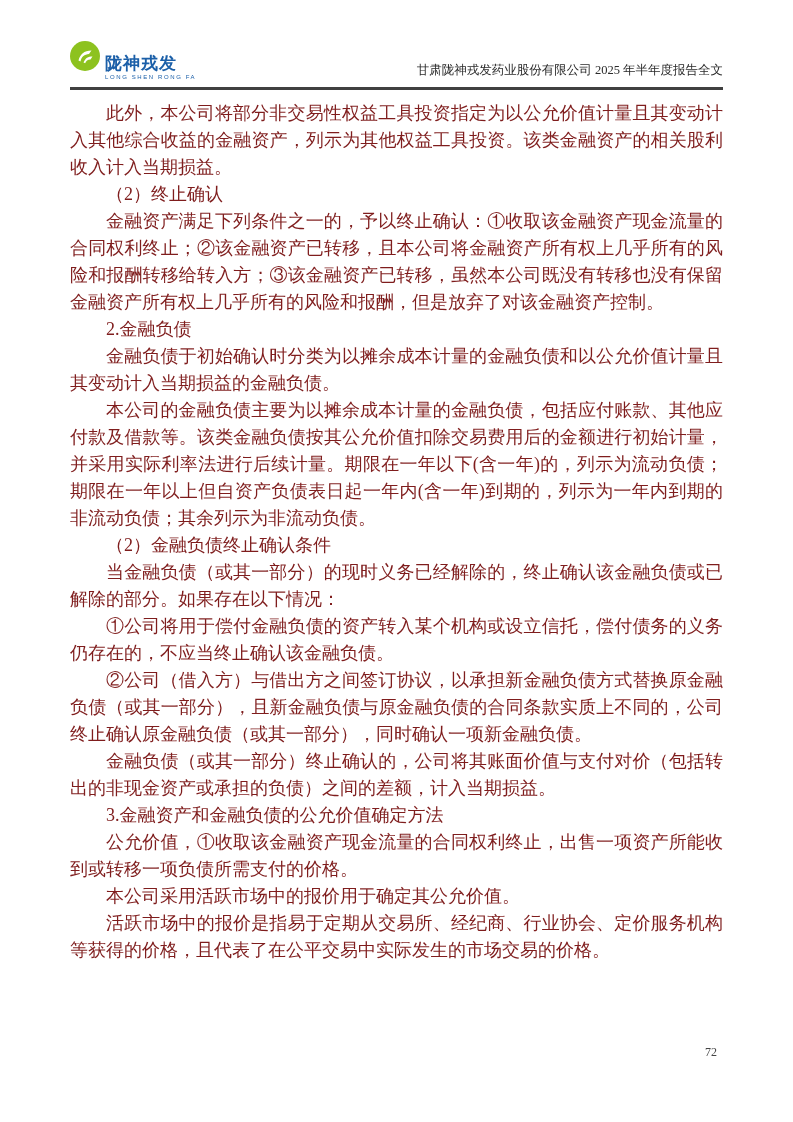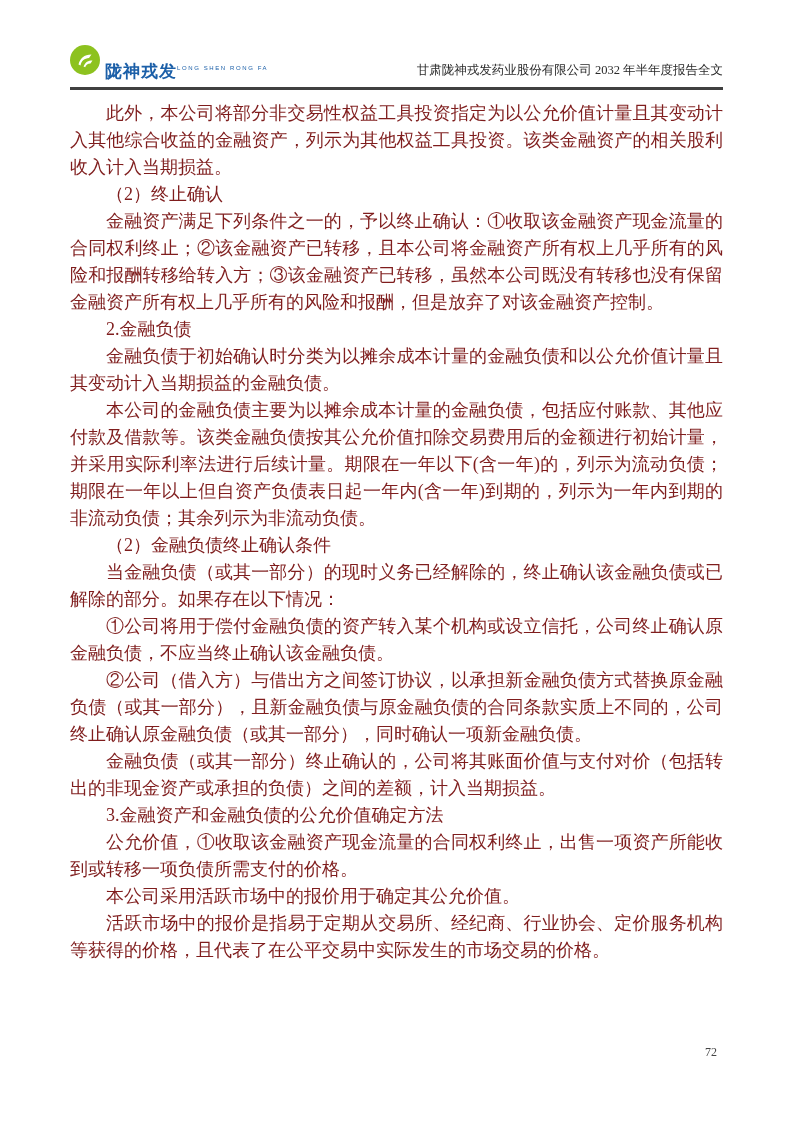--- a/index.html
+++ b/index.html
@@ -21,21 +21,21 @@
     top: 0;
     height: 90px;
     display: flex;
     justify-content: space-between;
     align-items: flex-end;
     border-bottom: 3px solid #404040;
     padding-bottom: 7px;
   }
   .logo { display: flex; align-items: center; gap: 5px; }
   .logo-icon { width: 30px; height: 30px; display: block; }
-  .brand-text { display: flex; flex-direction: row; line-height: 1; margin-top: 24px; }
+  .brand-text { display: flex; flex-direction: column; line-height: 1; margin-top: 24px; }
   .brand-cn {
     font-size: 17px;
     font-weight: bold;
     color: #1b5fa8;
     letter-spacing: 1px;
     font-family: "Liberation Sans", sans-serif;
   }
   .brand-en {
     font-size: 6px;
     color: #1b5fa8;
@@ -81,33 +81,33 @@
       <svg class="logo-icon" viewBox="0 0 30 30" xmlns="http://www.w3.org/2000/svg">
         <circle cx="15" cy="15" r="15" fill="#8dc21f"></circle>
         <path d="M8.5 19.5 C10 13.5 14 9.5 21.5 9.5 L19 13 C14.5 13.5 11.5 15.5 10.5 20.5 Z" fill="#ffffff"></path>
         <path d="M13.5 21.5 C15.5 17 18 15.5 22.5 15.5 L20.5 18.5 C17.5 18.8 16 19.8 15.2 22.2 Z" fill="#ffffff"></path>
       </svg>
       <div class="brand-text">
         <span class="brand-cn">陇神戎发</span>
         <span class="brand-en">LONG SHEN RONG FA</span>
       </div>
     </div>
-    <div class="report-title">甘肃陇神戎发药业股份有限公司 2032 年半年度报告全文</div>
+    <div class="report-title">甘肃陇神戎发药业股份有限公司 2025 年半年度报告全文</div>
   </div>
 
   <div class="content">
       <p class="para">此外，本公司将部分非交易性权益工具投资指定为以公允价值计量且其变动计入其他综合收益的金融资产，列示为其他权益工具投资。该类金融资产的相关股利收入计入当期损益。</p>
       <p class="para">（2）终止确认</p>
       <p class="para">金融资产满足下列条件之一的，予以终止确认：①收取该金融资产现金流量的合同权利终止；②该金融资产已转移，且本公司将金融资产所有权上几乎所有的风险和报酬转移给转入方；③该金融资产已转移，虽然本公司既没有转移也没有保留金融资产所有权上几乎所有的风险和报酬，但是放弃了对该金融资产控制。</p>
       <p class="para">2.金融负债</p>
       <p class="para">金融负债于初始确认时分类为以摊余成本计量的金融负债和以公允价值计量且其变动计入当期损益的金融负债。</p>
       <p class="para">本公司的金融负债主要为以摊余成本计量的金融负债，包括应付账款、其他应付款及借款等。该类金融负债按其公允价值扣除交易费用后的金额进行初始计量，并采用实际利率法进行后续计量。期限在一年以下(含一年)的，列示为流动负债；期限在一年以上但自资产负债表日起一年内(含一年)到期的，列示为一年内到期的非流动负债；其余列示为非流动负债。</p>
       <p class="para">（2）金融负债终止确认条件</p>
       <p class="para">当金融负债（或其一部分）的现时义务已经解除的，终止确认该金融负债或已解除的部分。如果存在以下情况：</p>
-      <p class="para">①公司将用于偿付金融负债的资产转入某个机构或设立信托，公司终止确认原金融负债，不应当终止确认该金融负债。</p>
+      <p class="para">①公司将用于偿付金融负债的资产转入某个机构或设立信托，偿付债务的义务仍存在的，不应当终止确认该金融负债。</p>
       <p class="para">②公司（借入方）与借出方之间签订协议，以承担新金融负债方式替换原金融负债（或其一部分），且新金融负债与原金融负债的合同条款实质上不同的，公司终止确认原金融负债（或其一部分），同时确认一项新金融负债。</p>
       <p class="para">金融负债（或其一部分）终止确认的，公司将其账面价值与支付对价（包括转出的非现金资产或承担的负债）之间的差额，计入当期损益。</p>
       <p class="para">3.金融资产和金融负债的公允价值确定方法</p>
       <p class="para">公允价值，①收取该金融资产现金流量的合同权利终止，出售一项资产所能收到或转移一项负债所需支付的价格。</p>
       <p class="para">本公司采用活跃市场中的报价用于确定其公允价值。</p>
       <p class="para">活跃市场中的报价是指易于定期从交易所、经纪商、行业协会、定价服务机构等获得的价格，且代表了在公平交易中实际发生的市场交易的价格。</p>
     </div>
 
   <div class="page-number">72</div>
 

